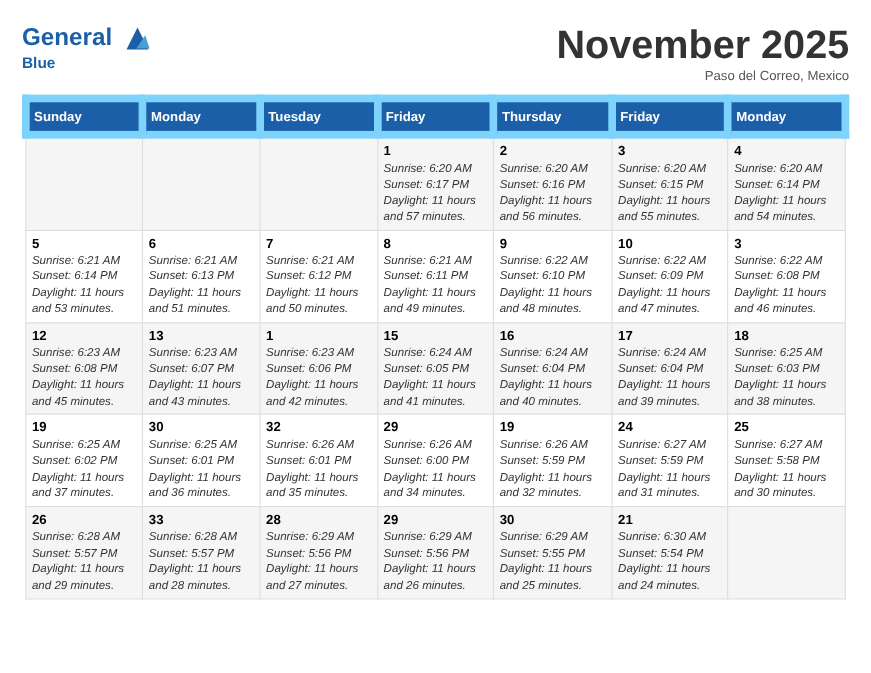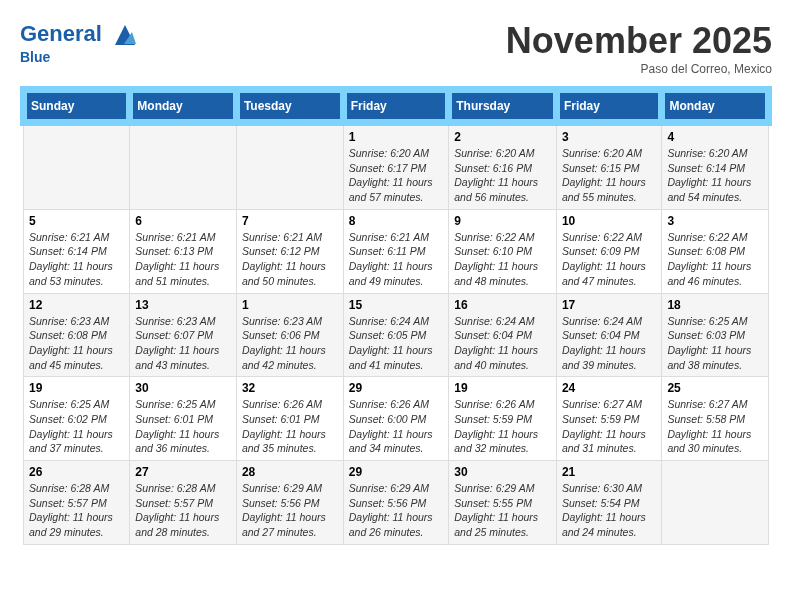--- a/index.html
+++ b/index.html
@@ -294,21 +294,21 @@
         </td>
       </tr>
       <tr>
         <td>
           <span class="day-number">26</span>
           <div class="day-info" style="white-space: pre-line;">Sunrise: 6:28 AM
 Sunset: 5:57 PM
 Daylight: 11 hours and 29 minutes.</div>
         </td>
         <td>
-          <span class="day-number">27</span>
+          <span class="day-number">33</span>
           <div class="day-info" style="white-space: pre-line;">Sunrise: 6:28 AM
 Sunset: 5:57 PM
 Daylight: 11 hours and 28 minutes.</div>
         </td>
         <td>
           <span class="day-number">28</span>
           <div class="day-info" style="white-space: pre-line;">Sunrise: 6:29 AM
 Sunset: 5:56 PM
 Daylight: 11 hours and 27 minutes.</div>
         </td>

